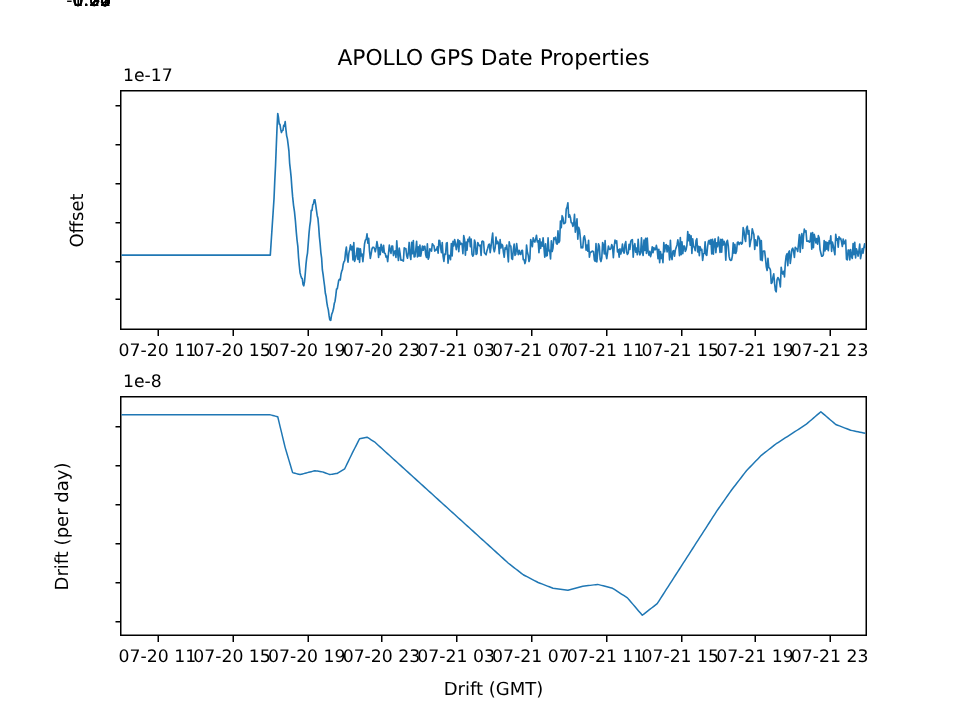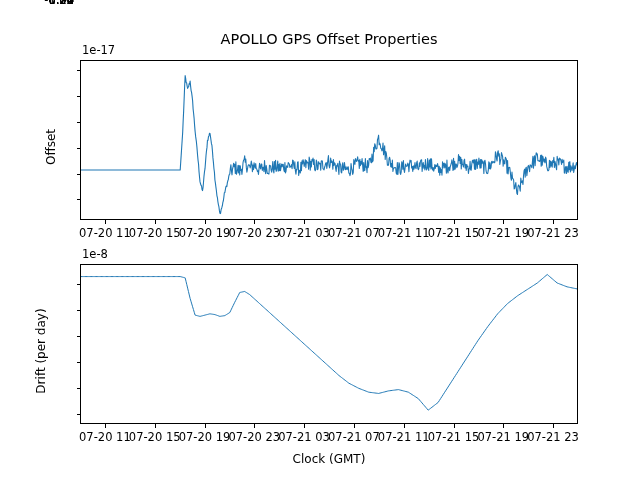--- a/index.html
+++ b/index.html
@@ -48,41 +48,41 @@
   #xlabel{
     position:absolute;left:80px;top:452px;width:498px;
     text-align:center;font-size:12px;color:#000000;white-space:nowrap;
   }
 </style>
 </head>
 <body>
 
 <div id="figure">
 
-  <div class="title">APOLLO GPS Offset Properties</div>
+  <div class="title">APOLLO GPS Date Properties</div>
 
   <div class="explabel" id="exp-offset">1e-17</div>
   <div class="ylabel" id="ylabel-offset">Offset</div>
 
   <div class="axes" id="axes-offset">
     <svg class="plotsvg" id="svg-offset" viewBox="0 0 498 160" preserveAspectRatio="none">
         <path d="M0.00 110.45 L0.55 110.45 L1.11 110.45 L1.66 110.45 L2.21 110.45 L2.77 110.45 L3.32 110.45 L3.87 110.45 L4.43 110.45 L4.98 110.45 L5.53 110.45 L6.09 110.45 L6.64 110.45 L7.19 110.45 L7.75 110.45 L8.30 110.45 L8.85 110.45 L9.41 110.45 L9.96 110.45 L10.51 110.45 L11.07 110.45 L11.62 110.45 L12.17 110.45 L12.73 110.45 L13.28 110.45 L13.83 110.45 L14.39 110.45 L14.94 110.45 L15.49 110.45 L16.05 110.45 L16.60 110.45 L17.15 110.45 L17.71 110.45 L18.26 110.45 L18.81 110.45 L19.37 110.45 L19.92 110.45 L20.47 110.45 L21.03 110.45 L21.58 110.45 L22.13 110.45 L22.69 110.45 L23.24 110.45 L23.79 110.45 L24.35 110.45 L24.90 110.45 L25.45 110.45 L26.01 110.45 L26.56 110.45 L27.11 110.45 L27.67 110.45 L28.22 110.45 L28.77 110.45 L29.33 110.45 L29.88 110.45 L30.43 110.45 L30.99 110.45 L31.54 110.45 L32.09 110.45 L32.65 110.45 L33.20 110.45 L33.75 110.45 L34.31 110.45 L34.86 110.45 L35.41 110.45 L35.97 110.45 L36.52 110.45 L37.07 110.45 L37.63 110.45 L38.18 110.45 L38.73 110.45 L39.29 110.45 L39.84 110.45 L40.39 110.45 L40.95 110.45 L41.50 110.45 L42.05 110.45 L42.61 110.45 L43.16 110.45 L43.71 110.45 L44.27 110.45 L44.82 110.45 L45.37 110.45 L45.93 110.45 L46.48 110.45 L47.03 110.45 L47.59 110.45 L48.14 110.45 L48.69 110.45 L49.25 110.45 L49.80 110.45 L50.35 110.45 L50.91 110.45 L51.46 110.45 L52.01 110.45 L52.57 110.45 L53.12 110.45 L53.67 110.45 L54.23 110.45 L54.78 110.45 L55.33 110.45 L55.89 110.45 L56.44 110.45 L56.99 110.45 L57.55 110.45 L58.10 110.45 L58.65 110.45 L59.21 110.45 L59.76 110.45 L60.31 110.45 L60.87 110.45 L61.42 110.45 L61.97 110.45 L62.53 110.45 L63.08 110.45 L63.63 110.45 L64.19 110.45 L64.74 110.45 L65.29 110.45 L65.85 110.45 L66.40 110.45 L66.95 110.45 L67.51 110.45 L68.06 110.45 L68.61 110.45 L69.17 110.45 L69.72 110.45 L70.27 110.45 L70.83 110.45 L71.38 110.45 L71.93 110.45 L72.49 110.45 L73.04 110.45 L73.59 110.45 L74.15 110.45 L74.70 110.45 L75.25 110.45 L75.81 110.45 L76.36 110.45 L76.91 110.45 L77.47 110.45 L78.02 110.45 L78.57 110.45 L79.13 110.45 L79.68 110.45 L80.23 110.45 L80.79 110.45 L81.34 110.45 L81.89 110.45 L82.45 110.45 L83.00 110.45 L83.55 110.45 L84.11 110.45 L84.66 110.45 L85.21 110.45 L85.77 110.45 L86.32 110.45 L86.87 110.45 L87.43 110.45 L87.98 110.45 L88.53 110.45 L89.09 110.45 L89.64 110.45 L90.19 110.45 L90.75 110.45 L91.30 110.45 L91.85 110.45 L92.41 110.45 L92.96 110.45 L93.51 110.45 L94.07 110.45 L94.62 110.45 L95.17 110.45 L95.73 110.45 L96.28 110.45 L96.83 110.45 L97.39 110.45 L97.94 110.45 L98.49 110.45 L99.05 110.45 L99.60 110.45 L100.22 100.90 L100.85 91.35 L101.47 81.81 L102.09 72.26 L102.59 60.34 L103.09 50.25 L103.58 37.71 L104.08 25.05 L104.58 14.84 L105.08 17.54 L105.58 22.03 L106.07 22.15 L106.57 25.47 L107.07 27.72 L107.57 26.39 L108.07 26.19 L108.56 22.89 L109.06 23.41 L109.56 20.36 L110.06 25.74 L110.56 29.95 L111.05 31.99 L111.55 35.82 L112.05 40.05 L112.55 48.48 L113.05 52.96 L113.54 57.80 L114.04 64.90 L114.54 70.99 L115.16 76.86 L115.78 81.07 L116.41 87.43 L117.03 95.26 L117.53 100.59 L118.03 104.55 L118.52 112.25 L119.02 117.67 L119.52 122.46 L120.02 124.32 L120.52 125.92 L121.01 126.29 L121.51 130.18 L122.01 131.21 L122.51 128.37 L123.01 122.86 L123.50 116.53 L124.00 111.98 L124.50 109.08 L125.00 102.68 L125.50 95.99 L125.99 90.94 L126.49 87.50 L126.99 80.19 L127.49 80.34 L127.99 76.52 L128.48 75.92 L128.98 73.19 L129.48 73.15 L129.98 76.40 L130.48 80.05 L130.97 83.70 L131.47 85.52 L131.97 91.09 L132.47 98.14 L132.97 102.88 L133.46 108.89 L133.96 112.53 L134.46 120.50 L134.96 123.61 L135.46 127.76 L135.95 131.39 L136.45 136.24 L136.95 138.26 L137.45 142.53 L137.95 145.41 L138.44 147.39 L138.94 151.33 L139.44 154.12 L140.06 154.51 L140.68 150.51 L141.31 148.83 L141.93 146.54 L142.43 143.10 L142.93 141.55 L143.42 137.95 L143.92 133.38 L144.42 133.21 L144.92 130.41 L145.42 127.36 L145.91 126.78 L146.41 127.28 L146.91 123.37 L147.41 121.27 L147.91 120.11 L148.40 116.58 L148.90 114.94 L149.40 114.33 L149.95 108.63 L150.51 105.01 L151.06 111.59 L151.61 115.27 L152.17 109.11 L152.72 106.92 L153.27 103.49 L153.83 107.00 L154.38 104.57 L154.93 113.79 L155.49 102.00 L156.04 114.69 L156.59 112.90 L157.15 110.32 L157.70 105.71 L158.25 113.32 L158.81 105.81 L159.36 115.32 L159.91 106.16 L160.47 110.96 L161.02 109.74 L161.57 114.91 L162.13 109.46 L162.68 102.97 L163.23 100.35 L163.79 99.89 L164.34 96.04 L164.89 102.48 L165.45 99.17 L166.00 107.73 L166.55 112.66 L167.11 109.65 L167.66 106.26 L168.21 105.12 L168.77 105.13 L169.32 105.90 L169.87 108.21 L170.43 105.45 L170.98 101.31 L171.53 104.38 L172.09 112.01 L172.64 105.31 L173.19 110.13 L173.75 103.09 L174.30 106.12 L174.85 108.45 L175.41 103.76 L175.96 109.10 L176.51 109.37 L177.07 111.83 L177.62 111.17 L178.17 114.81 L178.73 109.25 L179.28 103.67 L179.83 107.09 L180.39 109.27 L180.94 104.36 L181.49 104.28 L182.05 110.76 L182.60 108.02 L183.15 107.55 L183.71 112.04 L184.26 100.73 L184.81 108.91 L185.37 114.12 L185.92 105.78 L186.47 109.29 L187.03 113.87 L187.58 113.72 L188.13 114.20 L188.69 114.52 L189.24 105.52 L189.79 106.15 L190.35 106.03 L190.90 110.83 L191.45 112.57 L192.01 108.69 L192.56 101.90 L193.11 110.51 L193.67 113.43 L194.22 101.78 L194.77 109.55 L195.33 100.60 L195.88 111.67 L196.43 111.43 L196.99 106.74 L197.54 101.19 L198.09 111.72 L198.65 104.92 L199.20 111.20 L199.75 103.61 L200.31 111.12 L200.86 107.52 L201.41 104.41 L201.97 107.16 L202.52 104.54 L203.07 104.53 L203.63 110.31 L204.18 112.09 L204.73 102.77 L205.29 113.28 L205.84 111.67 L206.39 106.24 L206.95 106.51 L207.50 107.75 L208.05 102.77 L208.61 103.63 L209.16 104.18 L209.71 107.75 L210.27 106.71 L210.82 106.94 L211.37 104.90 L211.93 109.14 L212.48 100.41 L213.03 100.67 L213.59 105.47 L214.14 108.77 L214.69 102.01 L215.25 111.14 L215.80 114.65 L216.35 109.67 L216.91 109.96 L217.46 102.41 L218.01 102.09 L218.57 115.95 L219.12 110.64 L219.67 110.84 L220.23 113.48 L220.78 102.63 L221.33 111.01 L221.89 101.13 L222.44 104.21 L222.99 99.92 L223.55 102.57 L224.10 106.80 L224.65 103.53 L225.21 99.92 L225.76 108.08 L226.31 100.85 L226.87 103.18 L227.42 102.44 L227.97 103.05 L228.53 109.56 L229.08 97.30 L229.63 99.91 L230.19 110.55 L230.74 101.66 L231.29 107.21 L231.85 99.71 L232.40 101.29 L232.95 98.31 L233.51 104.69 L234.06 99.69 L234.61 109.83 L235.17 111.19 L235.72 109.96 L236.27 100.30 L236.83 102.12 L237.38 110.00 L237.93 109.45 L238.49 101.95 L239.04 103.37 L239.59 104.16 L240.15 103.73 L240.70 110.67 L241.25 101.21 L241.81 100.96 L242.36 101.46 L242.91 108.91 L243.47 109.60 L244.02 110.25 L244.57 107.60 L245.13 105.81 L245.68 103.54 L246.23 102.96 L246.79 108.86 L247.34 104.71 L247.89 100.04 L248.45 95.64 L249.00 105.69 L249.55 108.18 L250.11 105.54 L250.66 98.30 L251.21 102.79 L251.77 101.19 L252.32 102.56 L252.87 109.53 L253.43 99.90 L253.98 105.68 L254.53 103.16 L255.09 103.79 L255.64 108.59 L256.19 111.91 L256.75 105.52 L257.30 106.43 L257.85 103.60 L258.41 109.10 L258.96 114.98 L259.51 101.40 L260.07 104.34 L260.62 104.40 L261.17 112.68 L261.73 113.34 L262.28 106.62 L262.83 102.99 L263.39 110.65 L263.94 109.81 L264.49 102.72 L265.05 107.13 L265.60 110.10 L266.15 107.19 L266.71 109.58 L267.26 110.05 L267.81 107.31 L268.37 107.19 L268.92 113.52 L269.47 113.50 L270.03 116.17 L270.58 114.14 L271.13 103.74 L271.69 108.52 L272.24 110.56 L272.79 114.80 L273.35 112.99 L273.90 99.89 L274.45 102.05 L275.01 104.79 L275.56 98.74 L276.11 101.00 L276.67 101.63 L277.22 99.62 L277.77 97.05 L278.33 101.49 L278.88 100.77 L279.43 108.75 L279.99 99.43 L280.54 106.00 L281.09 101.73 L281.65 104.43 L282.20 98.73 L282.75 105.35 L283.31 111.82 L283.86 102.81 L284.41 111.02 L284.97 110.76 L285.52 98.86 L286.07 107.60 L286.63 107.24 L287.18 113.10 L287.73 100.76 L288.29 108.01 L288.84 105.48 L289.39 98.73 L289.95 99.87 L290.50 98.36 L291.05 102.44 L291.61 103.08 L292.16 94.13 L292.71 102.11 L293.27 100.90 L293.82 87.42 L294.37 91.97 L294.93 83.84 L295.48 85.21 L296.03 89.16 L296.59 89.11 L297.14 88.41 L297.69 79.44 L298.25 78.09 L298.80 75.10 L299.35 84.82 L299.91 83.28 L300.46 84.83 L301.01 88.59 L301.57 88.62 L302.12 91.03 L302.67 89.78 L303.23 82.99 L303.78 95.00 L304.33 90.84 L304.89 85.91 L305.44 99.70 L305.99 91.61 L306.55 93.30 L307.10 98.48 L307.65 105.56 L308.21 105.11 L308.76 105.51 L309.31 98.77 L309.87 97.45 L310.42 100.31 L310.97 107.09 L311.53 103.72 L312.08 107.81 L312.63 100.41 L313.19 111.82 L313.74 108.62 L314.29 108.46 L314.85 107.91 L315.40 107.78 L315.95 108.18 L316.51 113.69 L317.06 114.62 L317.61 102.72 L318.17 115.00 L318.72 109.11 L319.27 102.87 L319.83 104.56 L320.38 113.22 L320.93 114.82 L321.49 112.23 L322.04 101.96 L322.59 103.72 L323.15 109.70 L323.70 100.69 L324.25 110.01 L324.81 112.80 L325.36 108.71 L325.91 104.30 L326.47 106.36 L327.02 106.68 L327.57 106.13 L328.13 103.40 L328.68 104.78 L329.23 112.23 L329.79 104.73 L330.34 100.33 L330.89 102.27 L331.45 100.80 L332.00 108.31 L332.55 106.80 L333.11 111.83 L333.66 106.21 L334.21 109.67 L334.77 107.60 L335.32 102.94 L335.87 107.76 L336.43 109.09 L336.98 103.23 L337.53 101.35 L338.09 108.41 L338.64 110.00 L339.19 109.10 L339.75 103.16 L340.30 106.68 L340.85 101.22 L341.41 100.26 L341.96 99.99 L342.51 111.81 L343.07 104.71 L343.62 102.74 L344.17 108.52 L344.73 105.70 L345.28 110.23 L345.83 99.73 L346.39 107.62 L346.94 110.33 L347.49 108.96 L348.05 98.75 L348.60 108.03 L349.15 110.75 L349.71 100.37 L350.26 107.34 L350.81 99.08 L351.37 109.36 L351.92 99.00 L352.47 107.79 L353.03 110.45 L353.58 107.86 L354.13 111.49 L354.69 109.17 L355.24 104.89 L355.79 108.79 L356.35 105.36 L356.90 106.84 L357.45 106.78 L358.01 103.87 L358.56 106.67 L359.11 112.86 L359.67 106.52 L360.22 115.55 L360.77 108.09 L361.33 112.78 L361.88 109.90 L362.43 115.62 L362.99 101.98 L363.54 108.22 L364.09 103.83 L364.65 103.34 L365.20 108.32 L365.75 103.98 L366.31 106.07 L366.86 113.65 L367.41 100.41 L367.97 111.50 L368.52 113.46 L369.07 107.82 L369.63 107.42 L370.18 111.11 L370.73 107.05 L371.29 105.34 L371.84 103.56 L372.39 100.13 L372.95 103.54 L373.50 110.89 L374.05 98.54 L374.61 110.13 L375.16 101.46 L375.71 109.45 L376.27 104.35 L376.82 104.36 L377.37 107.94 L377.93 106.70 L378.48 103.66 L379.03 94.62 L379.59 100.64 L380.14 96.62 L380.69 103.72 L381.25 97.43 L381.80 109.39 L382.35 99.53 L382.91 104.68 L383.46 105.13 L384.01 107.40 L384.57 100.71 L385.12 99.37 L385.67 108.33 L386.23 104.53 L386.78 110.87 L387.33 104.77 L387.89 107.11 L388.44 106.58 L388.99 113.97 L389.55 109.49 L390.10 109.37 L390.65 101.44 L391.21 110.16 L391.76 110.58 L392.31 104.78 L392.87 101.14 L393.42 100.47 L393.97 103.14 L394.53 99.93 L395.08 109.68 L395.63 99.87 L396.19 109.85 L396.74 101.53 L397.29 99.50 L397.85 108.76 L398.40 102.22 L398.95 104.79 L399.51 98.29 L400.06 102.64 L400.61 108.67 L401.17 99.73 L401.72 108.41 L402.27 99.81 L402.83 103.59 L403.38 101.21 L403.93 103.16 L404.49 113.94 L405.04 101.71 L405.59 100.50 L406.15 104.23 L406.70 111.34 L407.25 113.55 L407.81 114.03 L408.36 113.81 L408.91 110.80 L409.47 102.08 L410.02 109.12 L410.57 103.20 L411.13 109.36 L411.68 107.79 L412.23 101.93 L412.79 101.61 L413.34 103.38 L413.89 102.27 L414.45 101.85 L415.00 103.09 L415.55 102.49 L416.11 91.87 L416.66 94.15 L417.21 99.04 L417.77 101.29 L418.32 92.42 L418.87 90.92 L419.43 96.35 L419.98 93.93 L420.53 104.81 L421.09 101.18 L421.64 99.13 L422.19 92.70 L422.75 94.76 L423.30 96.58 L423.85 106.58 L424.41 100.10 L424.96 103.70 L425.51 104.19 L426.07 97.54 L426.62 98.56 L427.17 99.84 L427.73 113.72 L428.28 100.71 L428.83 114.29 L429.39 108.02 L429.94 107.71 L430.49 107.78 L431.05 112.57 L431.60 118.40 L432.15 120.81 L432.71 112.57 L433.26 118.82 L433.81 119.28 L434.37 120.51 L434.92 129.52 L435.47 128.98 L436.03 125.33 L436.58 123.14 L437.13 129.38 L437.69 134.25 L438.24 135.23 L438.79 127.07 L439.35 125.57 L439.90 126.50 L440.45 128.15 L441.01 131.89 L441.56 118.64 L442.11 122.18 L442.67 123.26 L443.22 121.36 L443.77 125.12 L444.33 115.90 L444.88 111.05 L445.43 109.53 L445.99 117.66 L446.54 108.63 L447.09 107.65 L447.65 116.13 L448.20 111.67 L448.75 106.65 L449.31 105.73 L449.86 107.80 L450.41 112.04 L450.97 105.16 L451.52 105.83 L452.07 106.33 L452.63 107.99 L453.18 102.79 L453.73 96.52 L454.29 108.51 L454.84 98.72 L455.39 95.90 L455.95 106.03 L456.50 97.75 L457.05 92.90 L457.61 94.80 L458.16 94.00 L458.71 101.05 L459.27 101.14 L459.82 100.89 L460.37 101.72 L460.93 101.17 L461.48 95.56 L462.03 106.44 L462.59 95.16 L463.14 105.51 L463.69 96.49 L464.25 98.99 L464.80 102.23 L465.35 99.35 L465.91 103.12 L466.46 97.34 L467.01 98.94 L467.57 106.74 L468.12 109.06 L468.67 111.18 L469.23 111.16 L469.78 110.22 L470.33 100.62 L470.89 107.68 L471.44 101.40 L471.99 106.40 L472.55 102.06 L473.10 107.48 L473.65 100.74 L474.21 102.67 L474.76 97.49 L475.31 107.89 L475.87 101.69 L476.42 103.85 L476.97 107.45 L477.53 110.19 L478.08 96.44 L478.63 100.31 L479.19 99.41 L479.74 105.17 L480.29 98.17 L480.85 99.44 L481.40 99.16 L481.95 101.52 L482.51 104.66 L483.06 99.66 L483.61 102.87 L484.17 101.97 L484.72 100.32 L485.27 113.27 L485.83 113.63 L486.38 107.04 L486.93 107.01 L487.49 113.78 L488.04 106.69 L488.59 111.14 L489.15 112.73 L489.70 102.70 L490.25 110.14 L490.81 101.79 L491.36 112.30 L491.91 106.19 L492.47 108.01 L493.02 111.18 L493.57 107.69 L494.13 103.02 L494.68 112.83 L495.23 109.86 L495.79 106.00 L496.34 109.14 L496.89 105.52 L497.45 102.77 L498.00 105.29" fill="none" stroke="#1f77b4" stroke-width="1.1" stroke-linejoin="round" stroke-linecap="round"></path>
       </svg>
   </div>
 
   <div class="explabel" id="exp-drift">1e-8</div>
   <div class="ylabel" id="ylabel-drift">Drift (per day)</div>
 
   <div class="axes" id="axes-drift">
     <svg class="plotsvg" id="svg-drift" viewBox="0 0 498 160" preserveAspectRatio="none">
         <path d="M0.00 11.71 L1.25 11.71 L2.49 11.71 L3.73 11.71 L4.98 11.71 L6.23 11.71 L7.47 11.71 L8.71 11.71 L9.96 11.71 L11.21 11.71 L12.45 11.71 L13.70 11.71 L14.94 11.71 L16.19 11.71 L17.43 11.71 L18.68 11.71 L19.92 11.71 L21.17 11.71 L22.41 11.71 L23.66 11.71 L24.90 11.71 L26.15 11.71 L27.39 11.71 L28.64 11.71 L29.88 11.71 L31.13 11.71 L32.37 11.71 L33.62 11.71 L34.86 11.71 L36.11 11.71 L37.35 11.71 L38.60 11.71 L39.84 11.71 L41.09 11.71 L42.33 11.71 L43.58 11.71 L44.82 11.71 L46.06 11.71 L47.31 11.71 L48.55 11.71 L49.80 11.71 L51.05 11.71 L52.29 11.71 L53.53 11.71 L54.78 11.71 L56.02 11.71 L57.27 11.71 L58.51 11.71 L59.76 11.71 L61.00 11.71 L62.25 11.71 L63.50 11.71 L64.74 11.71 L65.98 11.71 L67.23 11.71 L68.48 11.71 L69.72 11.71 L70.96 11.71 L72.21 11.71 L73.45 11.71 L74.70 11.71 L75.94 11.71 L77.19 11.71 L78.44 11.71 L79.68 11.71 L80.92 11.71 L82.17 11.71 L83.42 11.71 L84.66 11.71 L85.91 11.71 L87.15 11.71 L88.39 11.71 L89.64 11.71 L90.88 11.71 L92.13 11.71 L93.38 11.71 L94.62 11.71 L95.87 11.71 L97.11 11.71 L98.36 11.71 L99.60 11.71 L100.43 11.92 L101.26 12.14 L102.09 12.36 L102.92 12.57 L103.75 12.79 L104.58 13.01 L105.41 16.48 L106.24 19.95 L107.07 23.41 L107.90 26.88 L108.73 30.35 L109.56 33.82 L110.39 36.64 L111.22 39.46 L112.05 42.28 L112.88 45.09 L113.71 47.91 L114.54 50.73 L115.37 50.95 L116.20 51.17 L117.03 51.38 L117.86 51.60 L118.69 51.82 L119.52 52.03 L120.35 51.82 L121.18 51.60 L122.01 51.38 L122.84 51.17 L123.67 50.95 L124.50 50.73 L125.33 50.51 L126.16 50.30 L126.99 50.08 L127.82 49.86 L128.65 49.65 L129.48 49.43 L130.31 49.56 L131.14 49.69 L131.97 49.82 L132.80 49.95 L133.63 50.08 L134.46 50.21 L135.29 50.51 L136.12 50.82 L136.95 51.12 L137.78 51.43 L138.61 51.73 L139.44 52.03 L140.27 51.90 L141.10 51.77 L141.93 51.64 L142.76 51.51 L143.59 51.38 L144.42 51.25 L145.25 50.73 L146.08 50.21 L146.91 49.69 L147.74 49.17 L148.57 48.65 L149.40 48.13 L150.23 46.40 L151.06 44.66 L151.89 42.93 L152.72 41.19 L153.55 39.46 L154.38 37.72 L155.21 36.08 L156.04 34.43 L156.87 32.78 L157.70 31.13 L158.53 29.49 L159.36 27.84 L160.19 27.66 L161.02 27.49 L161.85 27.32 L162.68 27.14 L163.51 26.97 L164.34 26.80 L165.17 27.32 L166.00 27.84 L166.83 28.36 L167.66 28.88 L168.49 29.40 L169.32 29.92 L170.57 31.06 L171.81 32.20 L173.06 33.33 L174.30 34.47 L175.54 35.61 L176.79 36.75 L178.03 37.89 L179.28 39.02 L180.53 40.16 L181.77 41.30 L183.01 42.44 L184.26 43.58 L185.50 44.72 L186.75 45.85 L188.00 46.99 L189.24 48.13 L190.49 49.27 L191.73 50.41 L192.97 51.54 L194.22 52.68 L195.47 53.82 L196.71 54.96 L197.96 56.10 L199.20 57.24 L200.45 58.37 L201.69 59.51 L202.94 60.65 L204.18 61.79 L205.42 62.93 L206.67 64.07 L207.91 65.20 L209.16 66.34 L210.41 67.48 L211.65 68.62 L212.89 69.76 L214.14 70.89 L215.38 72.03 L216.63 73.17 L217.88 74.31 L219.12 75.45 L220.37 76.59 L221.61 77.72 L222.86 78.86 L224.10 80.00 L225.34 81.14 L226.59 82.28 L227.84 83.41 L229.08 84.55 L230.33 85.69 L231.57 86.83 L232.82 87.97 L234.06 89.11 L235.30 90.24 L236.55 91.38 L237.79 92.52 L239.04 93.66 L240.28 94.80 L241.53 95.93 L242.78 97.07 L244.02 98.21 L245.26 99.35 L246.51 100.49 L247.75 101.63 L249.00 102.76 L250.24 103.90 L251.49 105.04 L252.74 106.18 L253.98 107.32 L255.22 108.46 L256.47 109.59 L257.72 110.73 L258.96 111.87 L260.20 112.85 L261.45 113.82 L262.70 114.80 L263.94 115.77 L265.19 116.75 L266.43 117.72 L267.68 118.70 L268.92 119.67 L270.16 120.33 L271.41 120.98 L272.66 121.63 L273.90 122.28 L275.14 122.93 L276.39 123.58 L277.64 124.23 L278.88 124.88 L280.13 125.37 L281.37 125.85 L282.62 126.34 L283.86 126.83 L285.11 127.32 L286.35 127.80 L287.60 128.29 L288.84 128.78 L290.09 128.94 L291.33 129.11 L292.57 129.27 L293.82 129.43 L295.06 129.59 L296.31 129.76 L297.55 129.92 L298.80 130.08 L300.05 129.76 L301.29 129.43 L302.53 129.11 L303.78 128.78 L305.03 128.46 L306.27 128.13 L307.51 127.80 L308.76 127.48 L310.01 127.32 L311.25 127.15 L312.49 126.99 L313.74 126.83 L314.99 126.67 L316.23 126.50 L317.47 126.34 L318.72 126.18 L319.97 126.50 L321.21 126.83 L322.45 127.15 L323.70 127.48 L324.95 127.80 L326.19 128.13 L327.44 128.46 L328.68 128.78 L329.93 129.59 L331.17 130.41 L332.41 131.22 L333.66 132.03 L334.91 132.85 L336.15 133.66 L337.39 134.47 L338.64 135.28 L339.88 136.75 L341.13 138.21 L342.38 139.67 L343.62 141.14 L344.87 142.60 L346.11 144.07 L347.36 145.53 L348.60 146.99 L349.84 146.02 L351.09 145.04 L352.34 144.07 L353.58 143.09 L354.82 142.11 L356.07 141.14 L357.31 140.16 L358.56 139.19 L359.80 137.24 L361.05 135.28 L362.30 133.33 L363.54 131.38 L364.78 129.43 L366.03 127.48 L367.28 125.53 L368.52 123.58 L369.76 121.63 L371.01 119.67 L372.26 117.72 L373.50 115.77 L374.74 113.82 L375.99 111.87 L377.24 109.92 L378.48 107.97 L379.72 106.02 L380.97 104.07 L382.22 102.11 L383.46 100.16 L384.70 98.21 L385.95 96.26 L387.20 94.31 L388.44 92.36 L389.69 90.41 L390.93 88.46 L392.18 86.50 L393.42 84.55 L394.66 82.60 L395.91 80.65 L397.16 78.70 L398.40 76.75 L399.64 74.96 L400.89 73.17 L402.13 71.38 L403.38 69.59 L404.63 67.80 L405.87 66.02 L407.12 64.23 L408.36 62.44 L409.61 60.81 L410.85 59.19 L412.09 57.56 L413.34 55.93 L414.59 54.31 L415.83 52.68 L417.07 51.06 L418.32 49.43 L419.56 48.13 L420.81 46.83 L422.05 45.53 L423.30 44.23 L424.55 42.93 L425.79 41.63 L427.03 40.33 L428.28 39.02 L429.53 38.05 L430.77 37.07 L432.01 36.10 L433.26 35.12 L434.51 34.15 L435.75 33.17 L436.99 32.20 L438.24 31.22 L439.49 30.41 L440.73 29.59 L441.97 28.78 L443.22 27.97 L444.47 27.15 L445.71 26.34 L446.95 25.53 L448.20 24.72 L449.45 23.90 L450.69 23.09 L451.94 22.28 L453.18 21.46 L454.43 20.65 L455.67 19.84 L456.91 19.02 L458.16 18.21 L459.40 17.14 L460.65 16.07 L461.89 14.99 L463.14 13.92 L464.38 12.85 L465.63 11.77 L466.88 10.70 L468.12 9.63 L469.36 10.70 L470.61 11.77 L471.86 12.85 L473.10 13.92 L474.34 14.99 L475.59 16.07 L476.84 17.14 L478.08 18.21 L479.32 18.70 L480.57 19.19 L481.81 19.67 L483.06 20.16 L484.30 20.65 L485.55 21.14 L486.80 21.63 L488.04 22.11 L489.28 22.37 L490.53 22.63 L491.78 22.89 L493.02 23.15 L494.26 23.41 L495.51 23.67 L496.76 23.93 L498.00 24.20" fill="none" stroke="#1f77b4" stroke-width="1.0" stroke-linejoin="round" stroke-linecap="round"></path>
       </svg>
   </div>
 
-  <div id="xlabel">Clock (GMT)</div>
+  <div id="xlabel">Drift (GMT)</div>
 
 <div class="ytick" style="right: 566px; position: absolute; top: 0px;">1.00</div>
     <div style="position: absolute; left: 76.5px; top: 70.3226px; width: 3.5px; height: 1px; background: rgb(0, 0, 0);"></div>
     <div class="ytick" style="right: 566px; position: absolute; top: 0px;">0.75</div>
     <div style="position: absolute; left: 76.5px; top: 96.129px; width: 3.5px; height: 1px; background: rgb(0, 0, 0);"></div>
     <div class="ytick" style="right: 566px; position: absolute; top: 0px;">0.50</div>
     <div style="position: absolute; left: 76.5px; top: 121.935px; width: 3.5px; height: 1px; background: rgb(0, 0, 0);"></div>
     <div class="ytick" style="right: 566px; position: absolute; top: 0px;">0.25</div>
     <div style="position: absolute; left: 76.5px; top: 147.742px; width: 3.5px; height: 1px; background: rgb(0, 0, 0);"></div>
     <div class="ytick" style="right: 566px; position: absolute; top: 0px;">0.00</div>

